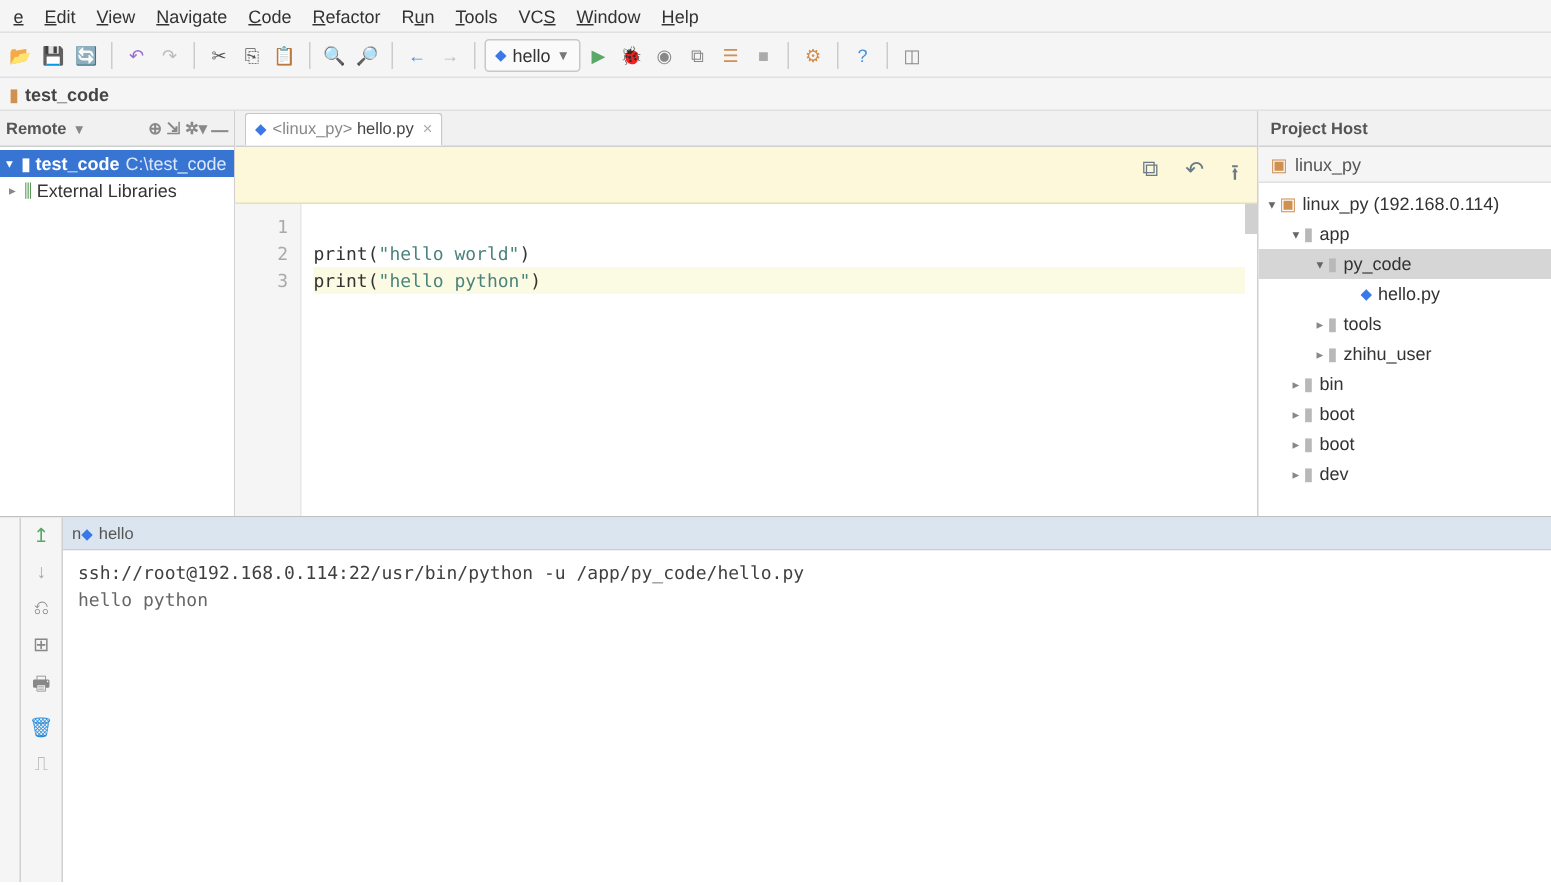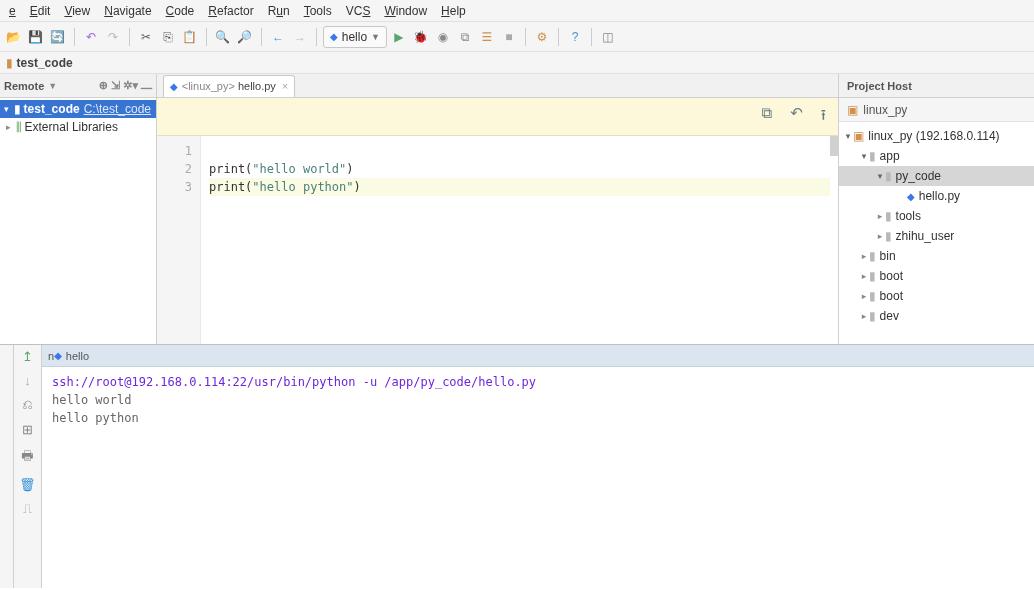--- a/index.html
+++ b/index.html
@@ -20,21 +20,21 @@
 .proj-header { display: flex; align-items: center; height: 24px; background: #f1f1f1; border-bottom: 1px solid #d0d0d0; padding: 0 4px; font-size: 11px; font-weight: bold; color: #555; }
 .proj-header .tools { margin-left: auto; display: flex; gap: 3px; color: #888; }
 .proj-tree { flex: 1; overflow: hidden; background: #fff; font-size: 12px; padding-top: 2px; }
 .tree-row { display: flex; align-items: center; height: 18px; padding-left: 4px; white-space: nowrap; }
 .tree-row.selected { background: #3874d1; color: #fff; }
 .tree-row .arrow { width: 10px; color: #888; font-size: 9px; }
 .tree-row.selected .arrow { color: #fff; }
 .tree-row .fold { color: #d09050; margin-right: 3px; }
 .tree-row.selected .fold { color: #fff; }
 .tree-row .lib { color: #5a9a5a; margin-right: 3px; }
-.tree-row .dim { color: #888; margin-left: 4px; text-decoration: underline; }
+.tree-row .dim { color: #888; margin-left: 4px; }
 .tree-row.selected .dim { color: #dce8f8; }
 .center { flex: 1; display: flex; flex-direction: column; background: #fff; }
 .editor-tabs { height: 24px; background: #f1f1f1; border-bottom: 1px solid #d0d0d0; display: flex; align-items: center; padding-left: 6px; }
 .etab { display: inline-flex; align-items: center; background: #fff; border: 1px solid #c8c8c8; border-bottom: none; height: 22px; padding: 0 6px; border-radius: 3px 3px 0 0; font-size: 11px; color: #444; }
 .etab .py { color: #3b78e7; margin-right: 4px; font-size: 10px; }
 .etab .dim { color: #888; }
 .etab .close { margin-left: 6px; color: #aaa; }
 .notice { display: flex; align-items: center; background: #fdf8d9; border-bottom: 1px solid #e6e0b8; height: 38px; padding: 0 12px; color: #555; }
 .notice .actions { margin-left: auto; display: flex; gap: 18px; color: #6b7a86; }
 .notice .actions span { font-size: 15px; }
@@ -59,21 +59,21 @@
 .rtree-row .py { color: #3b78e7; margin-right: 4px; font-size: 10px; }
 .console { display: flex; height: 244px; border-top: 1px solid #c0c0c0; }
 .ctab-vert { width: 14px; background: #f5f5f5; border-right: 1px solid #d0d0d0; }
 .cside { width: 28px; background: #f5f5f5; border-right: 1px solid #d0d0d0; display: flex; flex-direction: column; align-items: center; padding-top: 4px; gap: 9px; color: #888; }
 .cside span { font-size: 13px; }
 .cside .trash { color: #2d8cd6; }
 .ctab-head { height: 22px; background: #dbe5ef; border-bottom: 1px solid #c5d0da; display: flex; align-items: center; padding-left: 6px; font-size: 11px; color: #555; }
 .ctab-head .py { color: #3b78e7; margin-right: 4px; font-size: 10px; }
 .cbody { flex: 1; display: flex; flex-direction: column; }
 .cout { flex: 1; padding: 6px 10px; font-family: Consolas, monospace; font-size: 12px; line-height: 18px; color: #666; background: #fff; }
-.cout .cmd { color: #6d28d9; }
+.cout .cmd { color: #404040; }
 </style>
 </head>
 <body>
 
 <div class="menubar">
   <span><u>e</u></span>
   <span><u>E</u>dit</span>
   <span><u>V</u>iew</span>
   <span><u>N</u>avigate</span>
   <span><u>C</u>ode</span>
@@ -262,18 +262,17 @@
     <span style="color:#aaa">⎍</span>
   </div>
   <div class="cbody">
     <div class="ctab-head">
       <span>n </span>
       <span class="py">◆</span>
       <span>hello</span>
     </div>
     <div class="cout">
       <div class="cmd">ssh://root@192.168.0.114:22/usr/bin/python -u /app/py_code/hello.py</div>
-      <div>hello world</div>
       <div>hello python</div>
       <div style="height:18px"></div>
     </div>
   </div>
 </div>
 
 </body></html>

